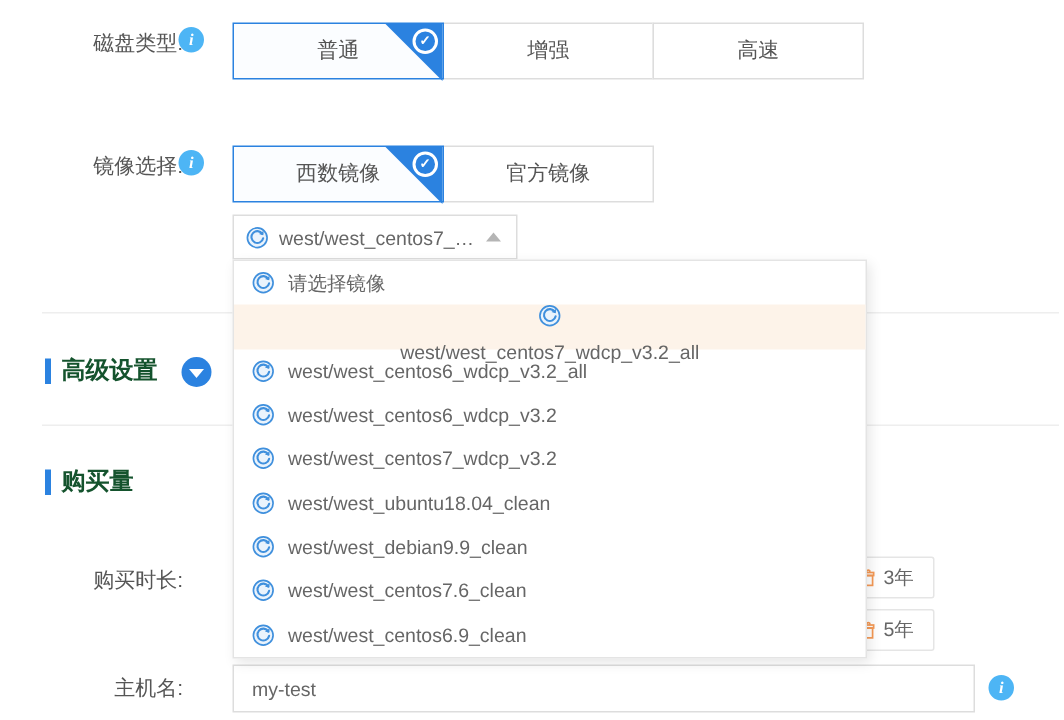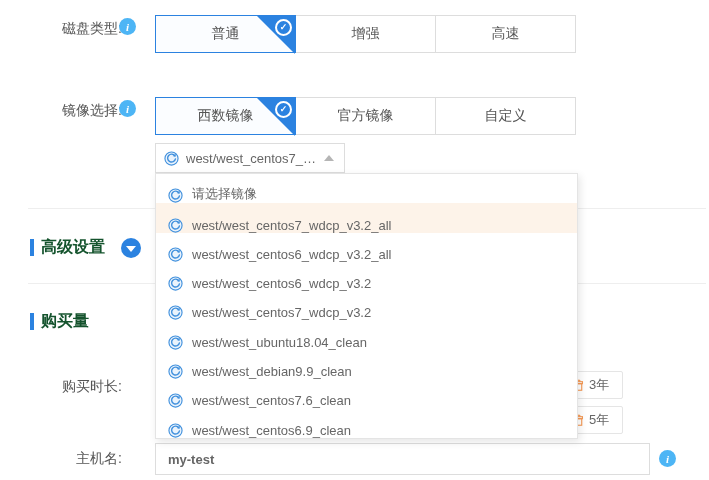--- a/index.html
+++ b/index.html
@@ -38,23 +38,23 @@
   .select .txt{white-space:nowrap;overflow:hidden;text-overflow:ellipsis;}
   .caret{position:absolute;right:10px;top:50%;width:0;height:0;
          border-left:5px solid transparent;border-right:5px solid transparent;}
   .caret-up{border-bottom:6px solid #b5b5b5;margin-top:-3px;}
   .caret-down{border-top:6px solid #b5b5b5;margin-top:-3px;}
 
   
   .dropdown{position:absolute;left:155px;top:173px;width:423px;height:266px;background:#fff;
             border:1px solid #e4e4e4;box-shadow:2px 3px 8px rgba(0,0,0,.10);z-index:10;
             box-sizing:border-box;}
-  .dd-item{display:flex;align-items:flex-end;gap:9px;height:29.3px;padding:0 12px;
+  .dd-item{display:flex;align-items:center;gap:9px;height:29.3px;padding:0 12px;
            font-size:13px;color:#666;cursor:pointer;}
-  .dd-item.highlighted{background:#fdf3e9;}
+  .dd-item.highlighted{background:#fdf3e9;flex-direction:column;}
   .disc-icon{flex:0 0 auto;}
 
   
   .section-bar{position:absolute;left:30px;width:4px;height:17px;background:#2b82e0;}
   .bar-adv{top:239px}.bar-qty{top:313px}
   .section-title{position:absolute;left:41px;font-size:16px;font-weight:bold;color:#14532d;}
   .ttl-adv{top:237px}.ttl-qty{top:311px}
   .chevron-circle{position:absolute;left:121px;top:238px;width:20px;height:20px;border-radius:50%;
                   background:#2b82e0;display:flex;align-items:center;justify-content:center;cursor:pointer;}
   .chevron-circle .tri{width:0;height:0;border-left:5px solid transparent;
@@ -65,21 +65,21 @@
 
   
   .duration-buttons{position:absolute;left:556px;top:371px;display:flex;gap:7px;z-index:1;flex-direction:column;}
   .year-btn{height:28px;padding:0 13px;border:1px solid #e5e5e5;background:#fff;border-radius:2px;
             display:flex;align-items:center;justify-content:center;gap:5px;font-size:13px;color:#666;
             font-family:inherit;cursor:pointer;box-sizing:border-box;}
 
   
   .hostname-input{position:absolute;left:155px;top:443px;width:495px;height:32px;border:1px solid #ddd;
                   box-sizing:border-box;padding:0 12px;font-size:13px;color:#666;background:#fff;
-                  font-family:inherit;outline:none;font-weight:bold;}
+                  font-family:inherit;outline:none;}
 </style>
 </head>
 <body>
 
 <div class="page">
 
   <div class="field-label lbl-disk">磁盘类型:</div>
   <div class="info-icon info-disk">i</div>
   <div class="tab-group tg-disk">
       <div class="tab selected">
@@ -106,24 +106,20 @@
     <span>西数镜像</span>
     <span class="ribbon-wrap">
       <span class="ribbon"></span>
       <span class="ribbon-check">✓</span>
     </span>
   </div>
       <div class="tab">
     <span>官方镜像</span>
 
   </div>
-      <div class="tab">
-    <span>自定义</span>
-
-  </div>
     </div>
 
   <div class="select select1">
     <svg class="disc-icon" width="15" height="15" viewBox="0 0 16 16">
       <circle cx="8" cy="8" r="7" fill="#eaf3fc" stroke="#4090dd" stroke-width="1.2"></circle>
       <path d="M11.6 5.2 A4.2 4.2 0 1 0 12.2 8.4" fill="none" stroke="#4090dd" stroke-width="1.5" stroke-linecap="round"></path>
       <path d="M12.6 3.0 L12.2 6.2 L9.2 5.4 Z" fill="#4090dd"></path>
     </svg>
     <span class="txt">west/west_centos7_wdcp...</span>
     <span class="caret caret-up"></span>

